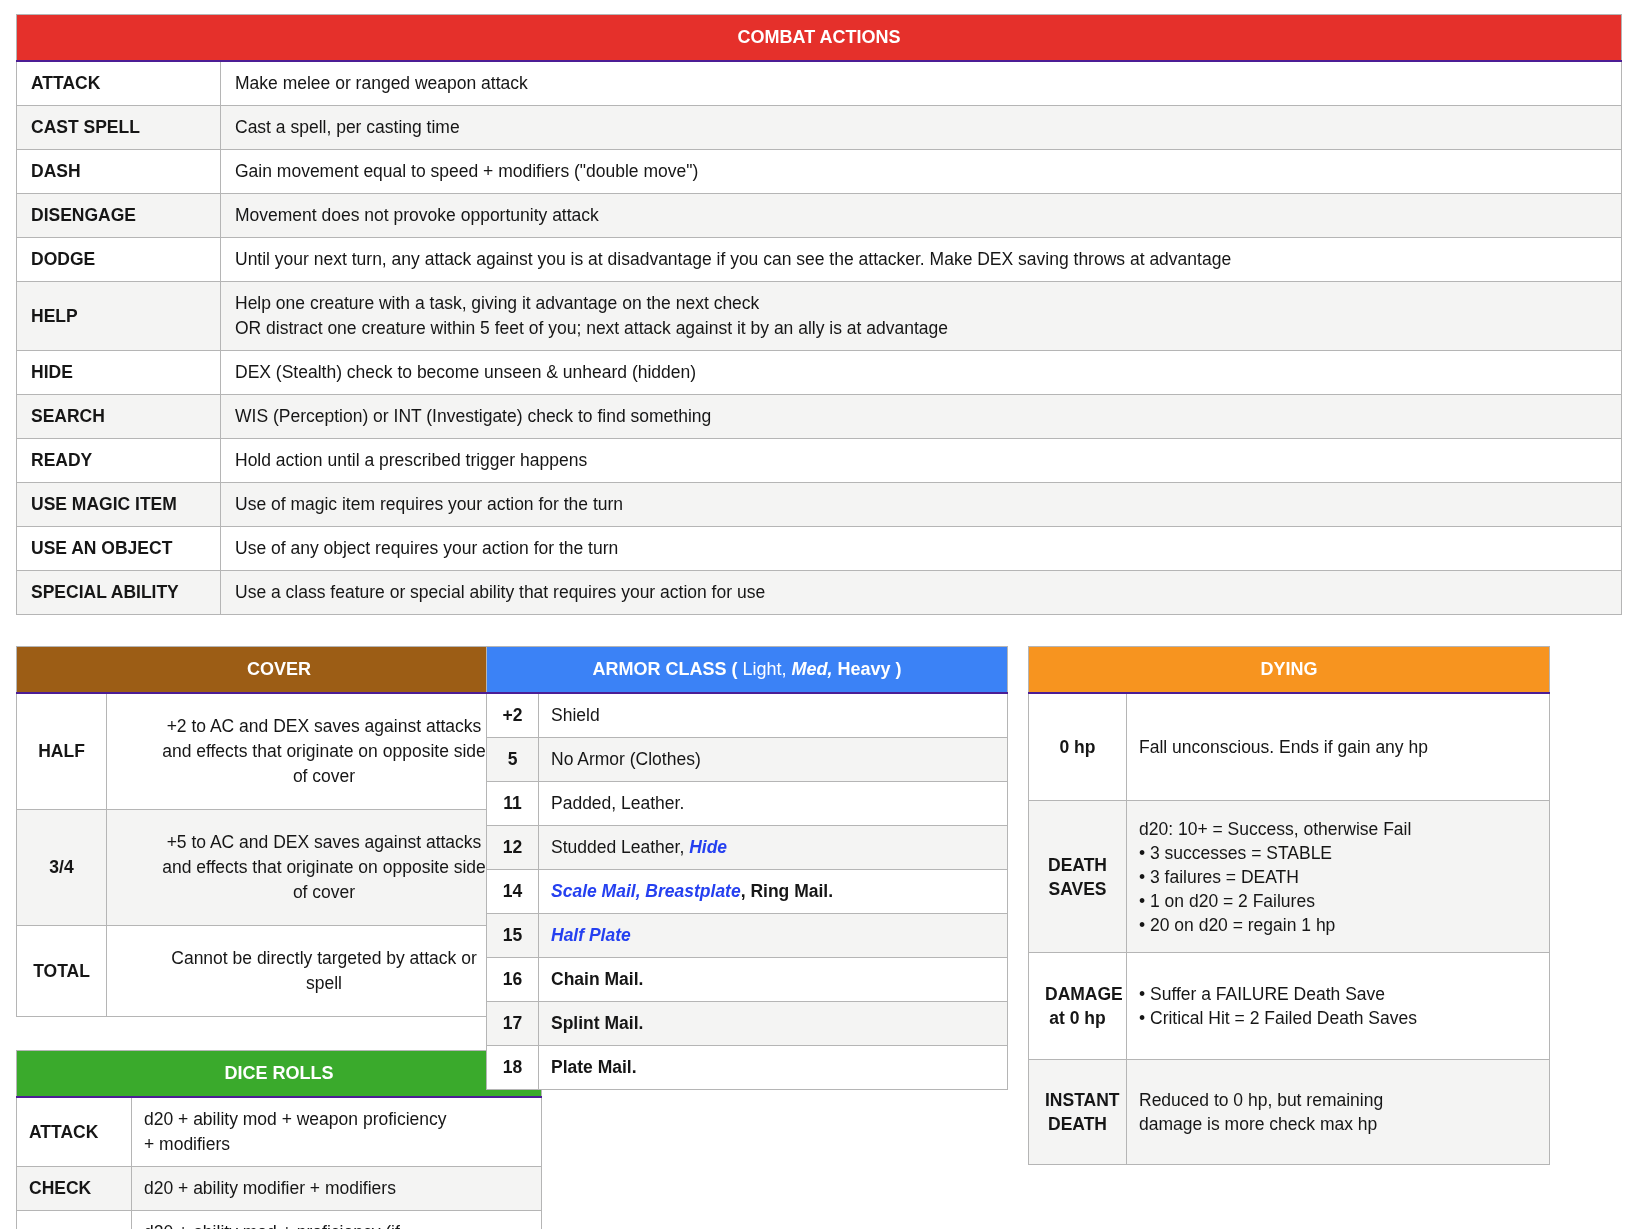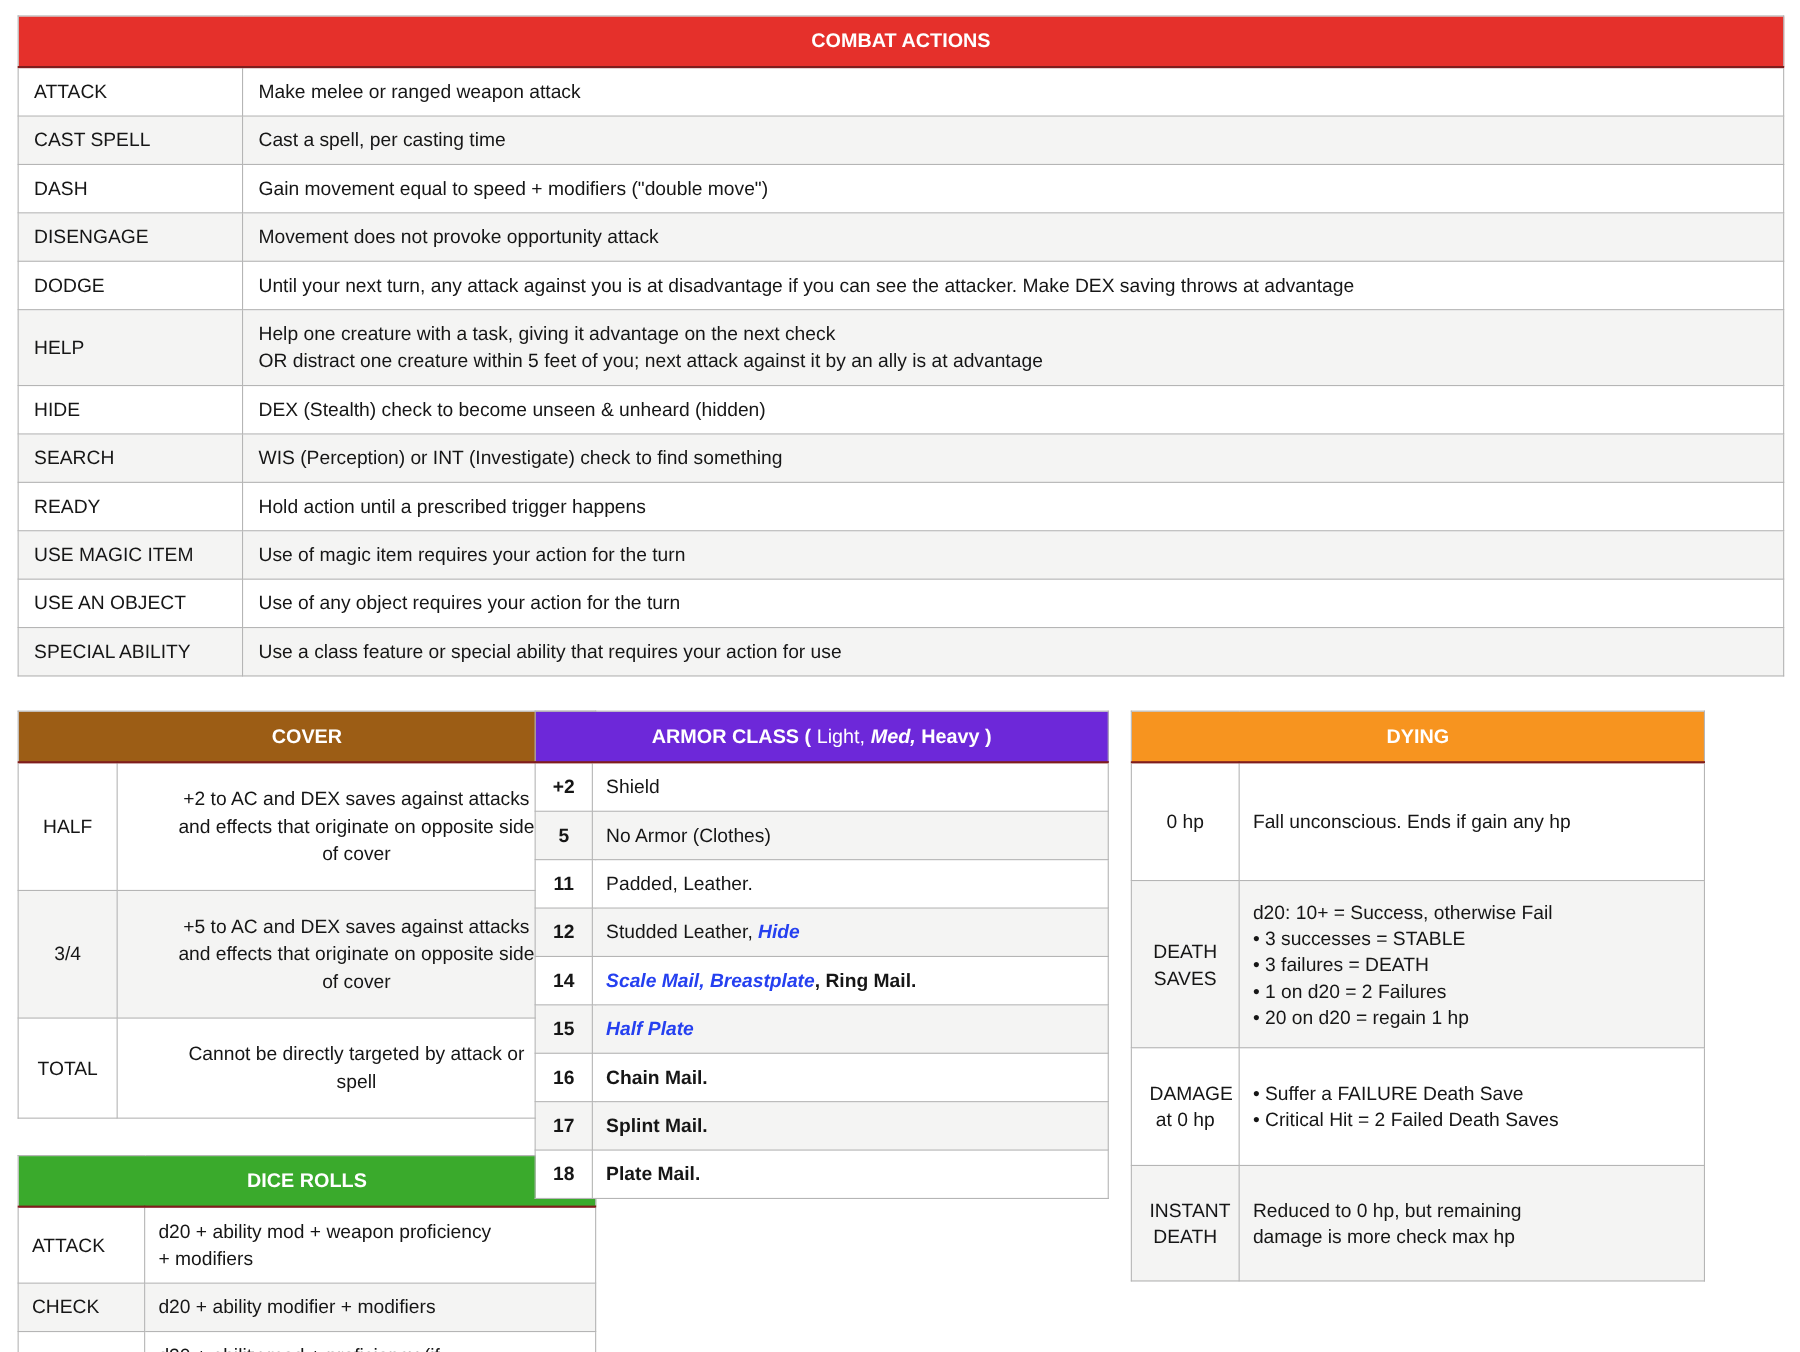--- a/index.html
+++ b/index.html
@@ -8,24 +8,24 @@
     font-family:"Liberation Sans","DejaVu Sans",sans-serif;
     color:#161616;font-size:17.5px;
     -webkit-font-smoothing:antialiased;
   }
   .page{padding:14px 14px 0 16px;}
   table{border-collapse:collapse;table-layout:fixed;}
   td,th{border:1px solid #b5b5b5;vertical-align:middle;}
   th.band{
     color:#fff;font-size:18px;font-weight:700;text-align:center;
     padding:10px 8px;line-height:25px;
-    border-bottom:2px solid #7f1d1d;
+    border-bottom:2px solid #4c1d95;
   }
   td{padding:9px 12px;line-height:25px;}
-  td.lbl{font-weight:400;}
+  td.lbl{font-weight:700;}
   tbody tr:nth-child(even){background:#f4f4f3;}
   tbody tr:nth-child(odd){background:#ffffff;}
 
   
   table.main{width:1606px;margin-bottom:31px;}
   table.main td.lbl{padding-left:14px;}
   table.main td.desc{padding-left:14px;}
 
   
   .lower{display:flex;align-items:flex-start;}
@@ -225,21 +225,21 @@
     </div>
 
     <div class="col-mid">
       <table class="armor">
         <colgroup>
             <col style="width:52px">
             <col>
           </colgroup>
         <thead>
           <tr>
-            <th class="band" id="armor-th" colspan="2" style="background: #6d28d9;"><span class="hseg-b">ARMOR CLASS ( </span><span class="hseg-n">Light,</span><span class="hseg-bi"> Med,</span><span class="hseg-b"> Heavy )</span></th>
+            <th class="band" id="armor-th" colspan="2" style="background: #3b82f6;"><span class="hseg-b">ARMOR CLASS ( </span><span class="hseg-n">Light,</span><span class="hseg-bi"> Med,</span><span class="hseg-b"> Heavy )</span></th>
           </tr>
         </thead>
         <tbody id="armor-body">
             <tr>
               <td class="num">+2</td>
               <td class="desc"><span class="seg-n">Shield</span></td>
             </tr>
             <tr>
               <td class="num">5</td>
               <td class="desc"><span class="seg-n">No Armor (Clothes)</span></td>

